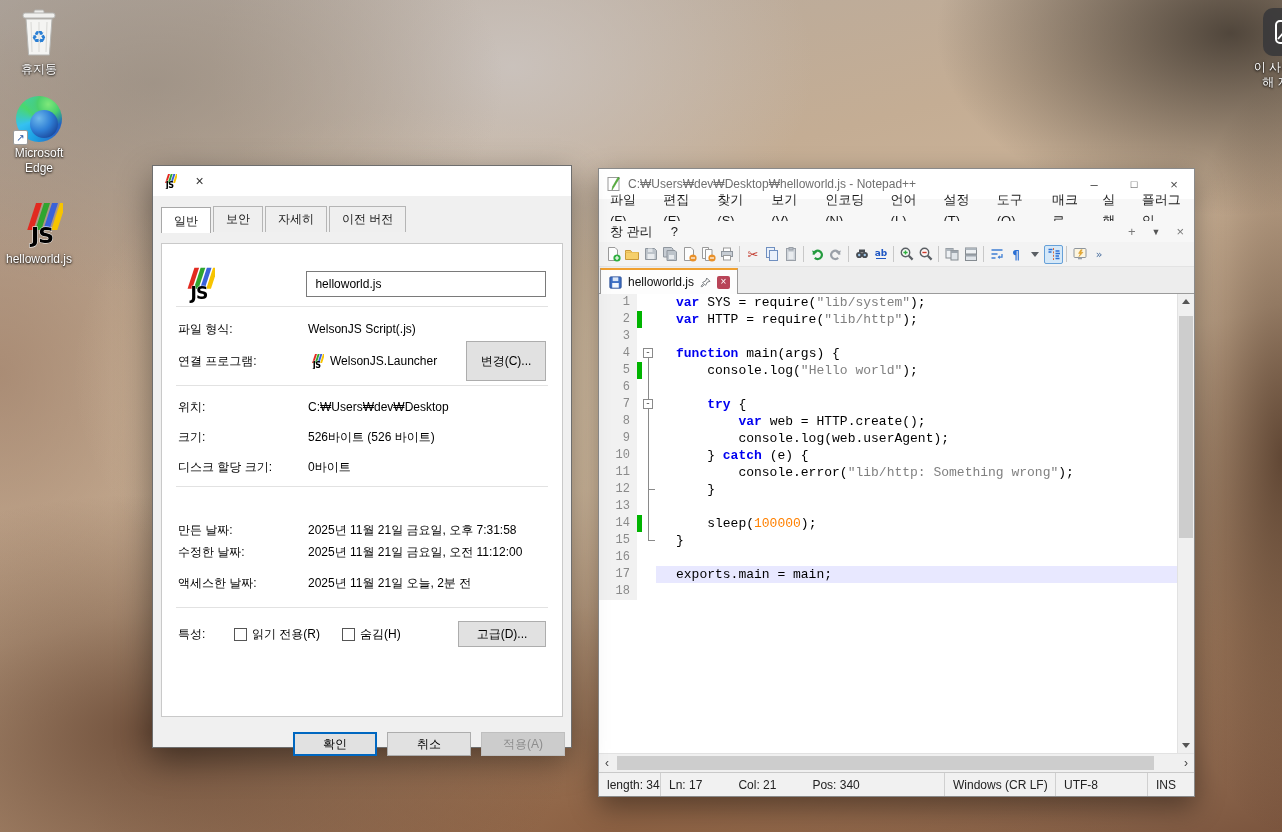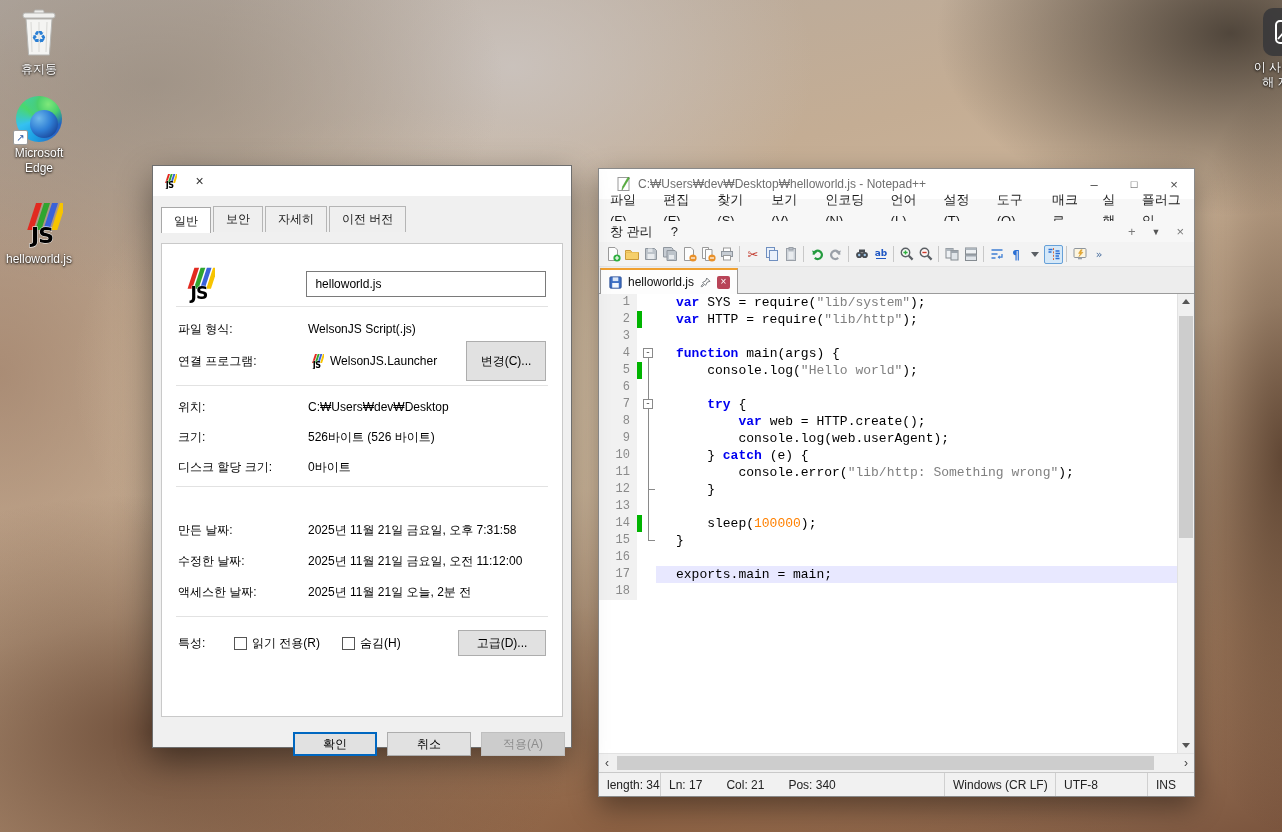--- a/index.html
+++ b/index.html
@@ -55,21 +55,21 @@
   .cb{width:13px;height:13px;border:1px solid #555;background:#fff;display:inline-block;flex:none;margin-right:5px}
   .cb-group{display:flex;align-items:center;margin-right:22px}
   .dlg-buttons{display:flex;justify-content:flex-end;gap:10px;padding:14px 6px 0 0}
   .dlg-btn{width:84px;height:24px}
   .dlg-btn.primary{border:2px solid #0067c0}
   .dlg-btn.disabled{background:#ccc;border-color:#bfbfbf;color:#8d8d8d}
 
   
   .npp{position:absolute;left:598px;top:168px;width:597px;height:629px;background:#f2f2f2;
     border:1px solid #8a8a8a;box-shadow:0 10px 26px rgba(0,0,0,.4);z-index:10;display:flex;flex-direction:column}
-  .npp-titlebar{height:30px;background:#fff;display:flex;align-items:center;padding-left:17px;flex:none}
+  .npp-titlebar{height:30px;background:#fff;display:flex;align-items:center;padding-left:7px;flex:none}
   .npp-title{margin-left:6px;font-size:12px;color:#6f6f6f;flex:1;white-space:nowrap;overflow:hidden}
   .npp-menurow{display:flex;align-items:center;background:#f7f7f7;font-size:13px;color:#1a1a1a;flex:none}
   .npp-menurow.r1{height:22px;padding-left:2px}
   .npp-menurow.r2{height:21px;padding-left:2px}
   .menu-item{padding:0 9px;line-height:21px}
   .menu-extra{margin-left:auto;display:flex;align-items:center;gap:16px;padding-right:10px;color:#7a7a7a}
   .menu-extra span{font-size:12px}
   .npp-toolbar{height:25px;background:#f3f3f3;display:flex;align-items:center;padding-left:4px;flex:none;border-bottom:1px solid #e3e3e3}
   .tb-btn{width:19px;height:19px;display:flex;align-items:center;justify-content:center;flex:none;border:1px solid transparent}
   .tb-btn.active{background:#d5e8f8;border:1px solid #66a0d8;border-radius:2px}
@@ -104,21 +104,21 @@
   .tri-up{width:0;height:0;border-left:4px solid transparent;border-right:4px solid transparent;border-bottom:5px solid #555}
   .tri-dn{width:0;height:0;border-left:4px solid transparent;border-right:4px solid transparent;border-top:5px solid #555}
   .h-scroll{height:19px;background:#f0f0f0;position:relative;flex:none;border-top:1px solid #e2e2e2}
   .h-thumb{position:absolute;left:18px;right:40px;top:2px;bottom:2px;background:#cdcdcd}
   .h-arr{position:absolute;top:0;bottom:0;width:16px;display:flex;align-items:center;justify-content:center;font-size:12px;color:#444}
   .h-arr.l{left:0}.h-arr.r{right:0}
   .npp-status{height:24px;background:#f1f1f1;border-top:1px solid #c9c9c9;display:flex;align-items:center;
     font-size:12px;color:#222;flex:none;position:relative}
   .st{height:100%;display:flex;align-items:center;border-right:1px solid #d0d0d0;padding:0 8px;white-space:nowrap}
   .st.s1{width:62px;overflow:hidden;flex:none;padding-right:0}
-  .st.s2{flex:1;gap:24px;border-right:none}
+  .st.s2{flex:1;gap:36px;border-right:none}
   .st.s3{width:112px;border-left:1px solid #d0d0d0}
   .st.s4{width:92px}
   .st.s5{width:46px;border-right:none}
 </style>
 </head>
 <body>
 
 <div class="desk-item" style="left:0;top:8px">
   <svg width="46" height="50" viewBox="0 0 46 50">
     <rect x="18" y="2" width="10" height="4" rx="1.5" fill="#ececea" stroke="#b3b3b0"></rect>
@@ -497,21 +497,21 @@
     </div>
     <div class="frow" style="margin-top:8px;height:22px">
       <span class="flabel">디스크 할당 크기:</span>
       <span>0바이트</span>
     </div>
     <hr class="sep" style="margin-top:8px">
     <div class="frow" style="margin-top:32px;height:22px">
       <span class="flabel">만든 날짜:</span>
       <span>2025년 11월 21일 금요일, 오후 7:31:58</span>
     </div>
-    <div class="frow" style="margin-top:9px;height:22px">
+    <div class="frow" style="height:22px">
       <span class="flabel">수정한 날짜:</span>
       <span>2025년 11월 21일 금요일, 오전 11:12:00</span>
     </div>
     <div class="frow" style="margin-top:9px;height:22px">
       <span class="flabel">액세스한 날짜:</span>
       <span>2025년 11월 21일 오늘, 2분 전</span>
     </div>
     <hr class="sep" style="margin-top:13px">
     <div class="frow" style="margin-top:12px;height:28px">
       <span class="flabel" style="width:56px">특성:</span>

